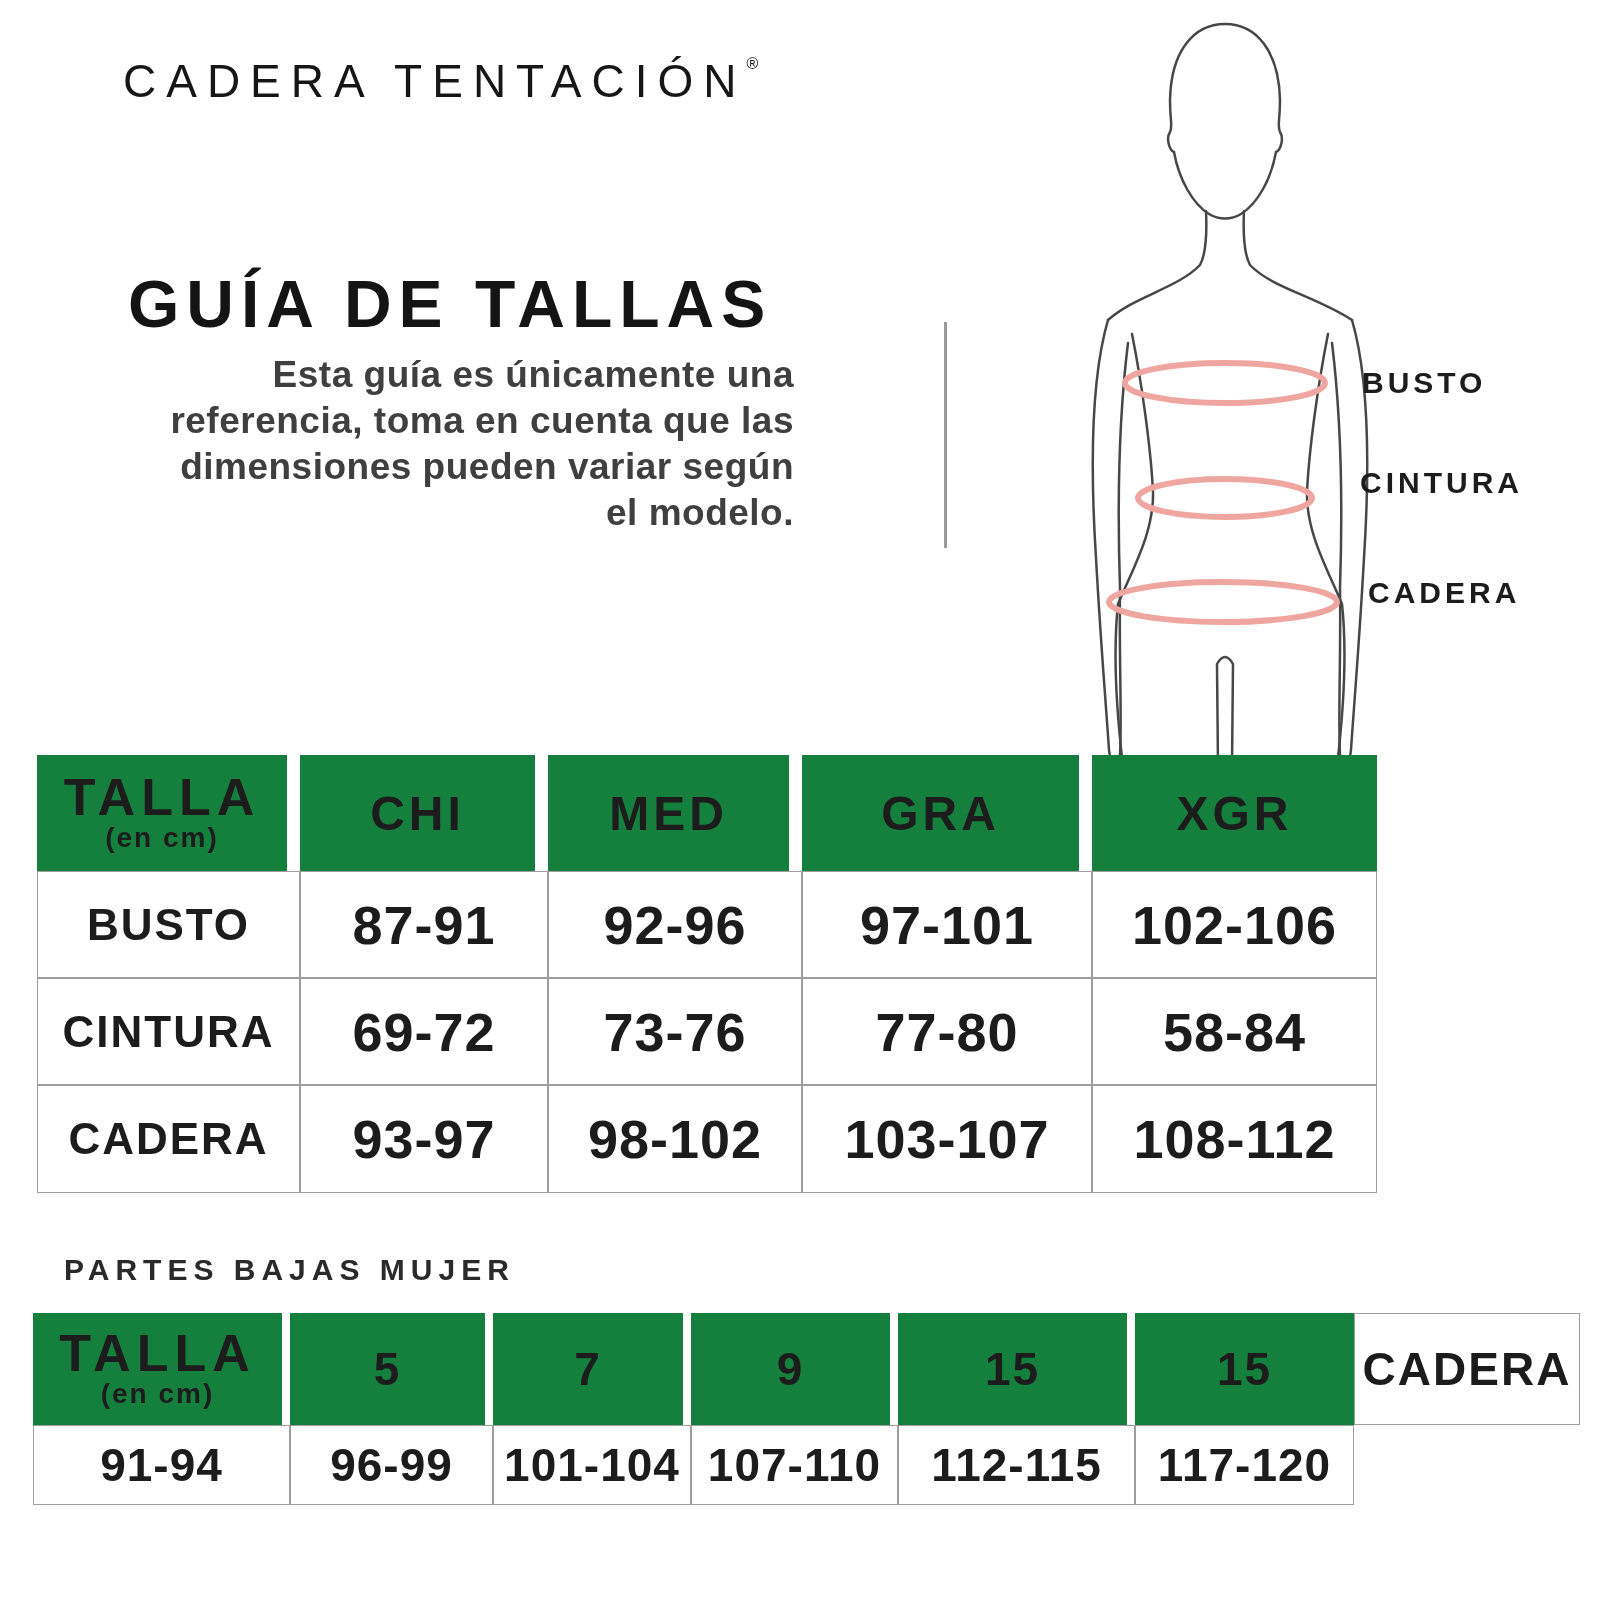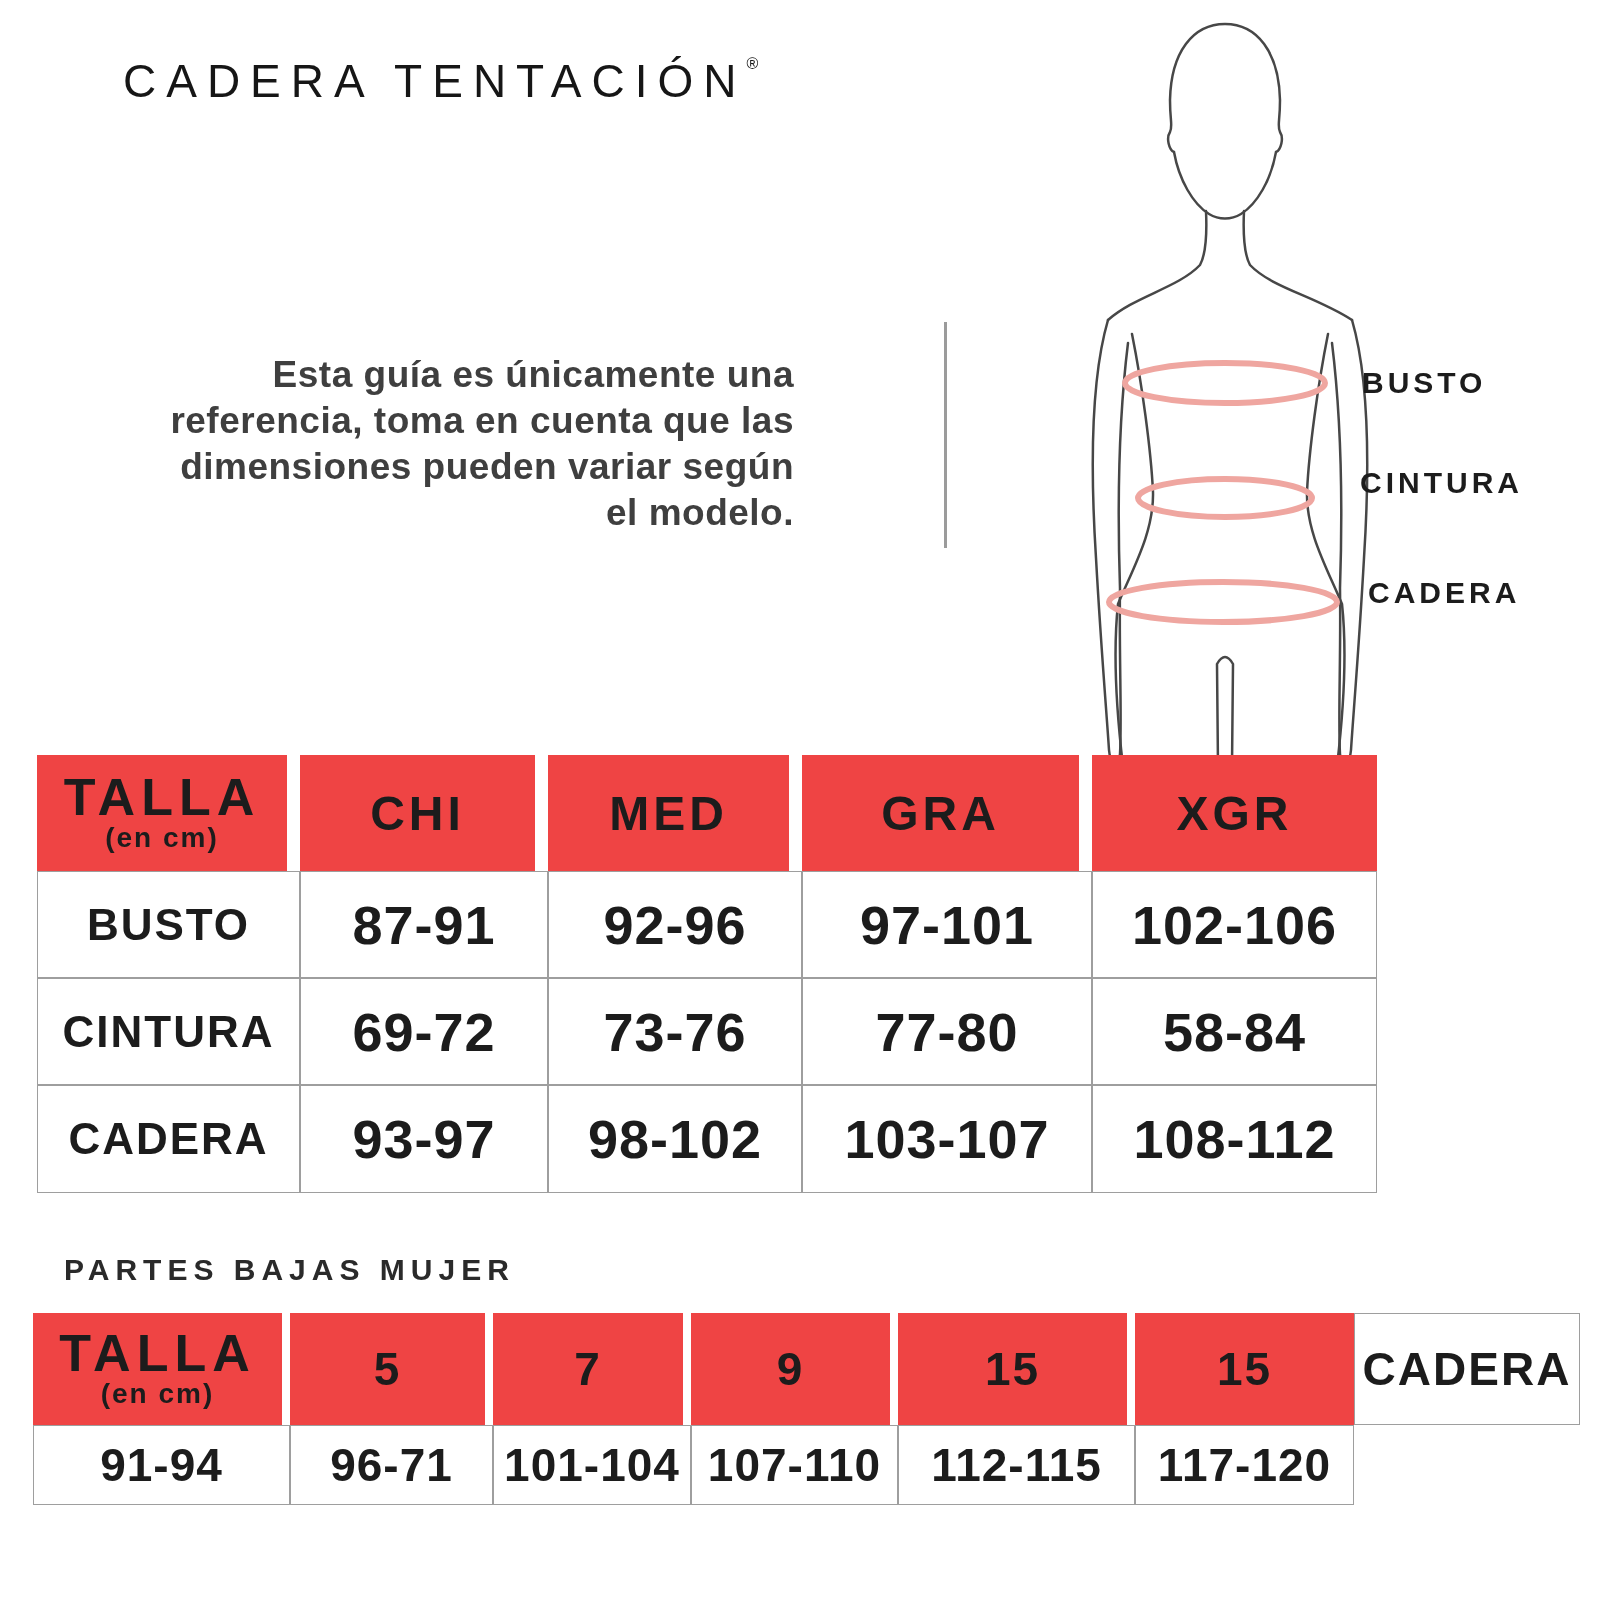--- a/index.html
+++ b/index.html
@@ -64,21 +64,21 @@
     left: 37px; top: 755px; width: 1340px;
     grid-template-columns: 263px 248px 254px 290px 285px;
     grid-template-rows: 116px 107px 107px 108px;
   }
   #t2 {
     left: 33px; top: 1313px; width: 1547px;
     grid-template-columns: 257px 203px 198px 207px 237px 219px 226px;
     grid-template-rows: 112px 80px;
   }
   .hcell {
-    background: #ef4444;
+    background: #15803d;
     display: flex; flex-direction: column; align-items: center; justify-content: center;
     border-right: 13px solid #ffffff;
     font-weight: 700;
   }
   #t2 .hcell { border-right-width: 8px; }
   .hcell.last { border-right: none; }
   .hcell .talla { font-size: 52px; letter-spacing: 6px; line-height: 50px; font-weight: 700; }
   .hcell .encm  { font-size: 28px; letter-spacing: 2px; line-height: 32px; font-weight: 700; }
   .hcell .size  { font-size: 48px; letter-spacing: 4px; }
   #t2 .hcell .size { font-size: 46px; letter-spacing: 2px; }
@@ -95,20 +95,21 @@
 </style>
 </head>
 <body>
 
 <div id="canvas">
 
   <div class="brand">
     <span>CADERA TENTACIÓN</span><sup>®</sup>
   </div>
 
+  <h1 class="title">GUÍA DE TALLAS</h1>
   <div class="desc">
     <div>Esta guía es únicamente una</div>
     <div>referencia, toma en cuenta que las</div>
     <div>dimensiones pueden variar según</div>
     <div>el modelo.</div>
   </div>
 
   <div class="divider"></div>
 
   <svg class="figure" width="420" height="750" viewBox="0 0 420 750" fill="none">
@@ -189,20 +190,20 @@
       </div>
     <div class="hcell">
         <span class="size">15</span>
       </div>
     <div class="hcell last">
         <span class="size">15</span>
       </div>
 
     <div class="dcell rowlabel">CADERA</div>
     <div class="dcell val">91-94</div>
-    <div class="dcell val">96-71</div>
+    <div class="dcell val">96-99</div>
     <div class="dcell val">101-104</div>
     <div class="dcell val">107-110</div>
     <div class="dcell val">112-115</div>
     <div class="dcell val">117-120</div>
   </div>
 
 </div>
 
 </body></html>

